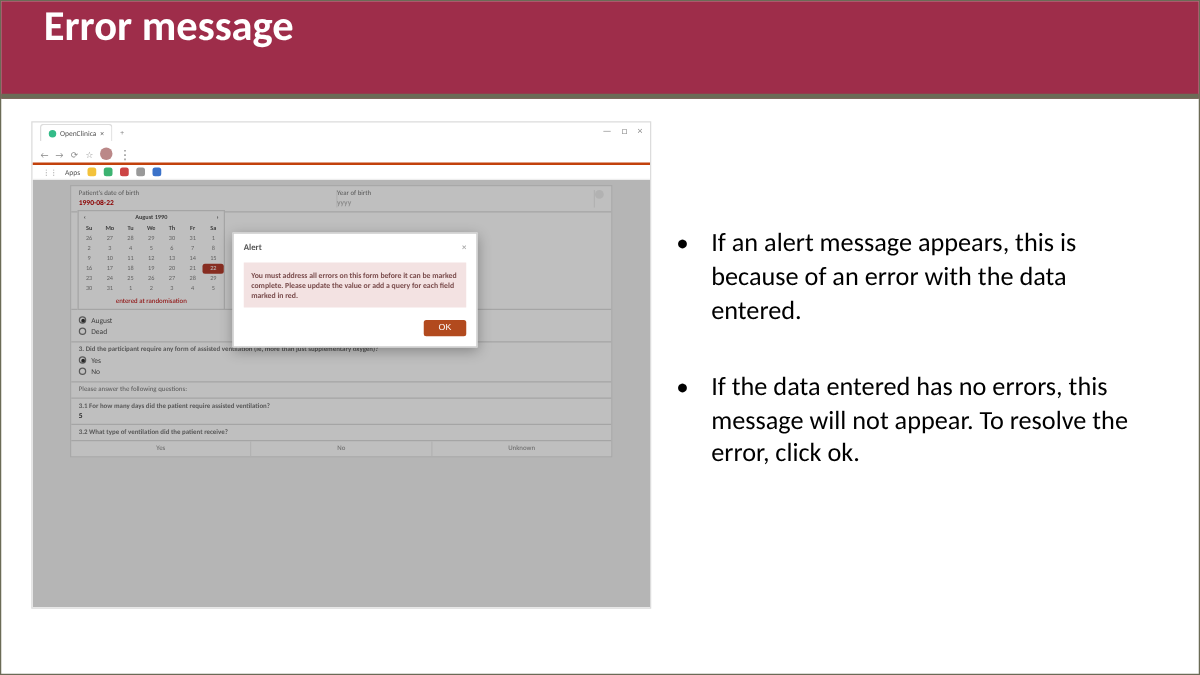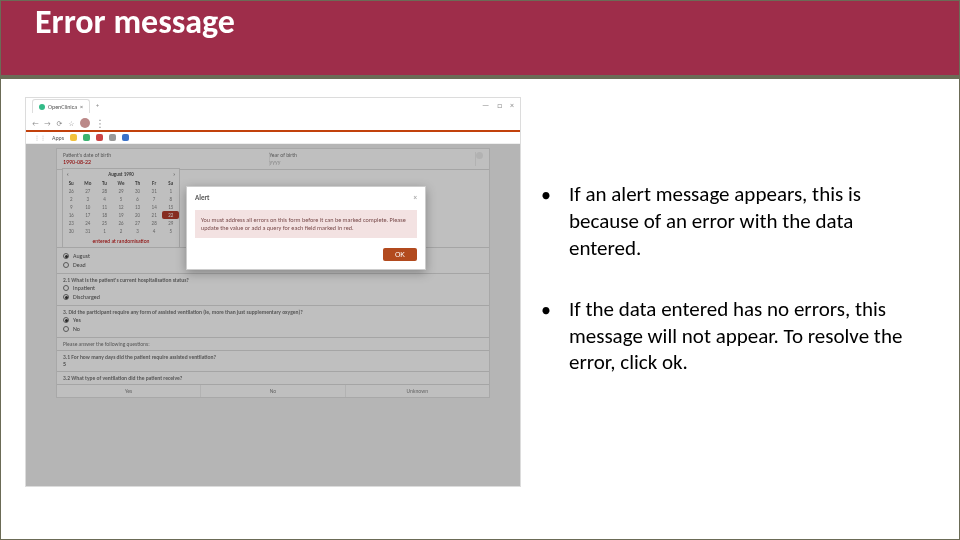--- a/index.html
+++ b/index.html
@@ -53,21 +53,21 @@
     padding: 4px 30px 4px 30px;
     height: calc(100% - 46px);
     overflow: hidden;
   }
   .form-card { background:#fff; border:1px solid #e1e1e1; }
   .row { border-bottom:1px solid #ddd; padding:3px 6px; }
   .row.split { display:flex; }
   .row.split > div { flex:1; border-right:1px solid #eee; padding-right:6px; }
   .row.split > div:last-child { border-right:none; padding-left:6px; }
   .lbl { color:#777; font-size:5.5px; }
-  .val { color:#333; font-size:6px; }
+  .val { color:#333; font-size:6px;font-weight:bold; }
   .red { color:#b00; }
   .tiny-q { width:7px; height:7px; border-radius:50%; background:#eee; float:right; }
 
   .calendar {
     width: 118px;
     border:1px solid #ddd;
     background:#fff;
     font-size:5px;
     position:absolute;
     top: 24px;
@@ -77,29 +77,29 @@
   .cal-head { display:flex; justify-content:space-between; padding:2px 4px; font-weight:700; color:#555; }
   .cal-grid { display:grid; grid-template-columns:repeat(7,1fr); text-align:center; }
   .cal-grid span { padding:1px 0; color:#888; }
   .cal-grid span.wd { font-weight:700; color:#555; }
   .cal-grid span.sel { background:#b43c2c; color:#fff; border-radius:2px; }
 
   .overlay { position:absolute; inset:0; background:rgba(0,0,0,0.25); z-index:3; }
   .alert {
     position:absolute;
     top: 42px; left: 160px;
-    width: 240px;
+    width: 196px;
     background:#fff;
     border:1px solid #ccc;
     box-shadow:0 3px 10px rgba(0,0,0,.3);
     z-index:4;
     font-size:7px;
   }
   .alert-title { padding:6px 8px 2px; font-weight:700; color:#555; display:flex; justify-content:space-between; }
-  .alert-body { margin:6px 8px; background:#f3e2e2; color:#7a4c4c; padding:6px; font-size:6.2px; line-height:1.3; }
+  .alert-body { margin:6px 8px; background:#f3e2e2; color:#7a4c4c; padding:6px; font-size:6.2px; line-height:1.3;font-weight:bold; }
   .alert-foot { display:flex; justify-content:flex-end; padding:4px 8px 8px; }
   .ok-btn { background:#b24a1e; color:#fff; border:none; padding:3px 12px; font-size:7px; border-radius:2px; }
 
   .radio { display:flex; align-items:center; gap:4px; margin:1px 0; }
   .radio .dot { width:6px; height:6px; border-radius:50%; border:1px solid #777; display:inline-block; }
   .radio .dot.on::after { content:""; display:block; width:3px; height:3px; background:#333; border-radius:50%; margin:0.5px auto; }
 
   .footer-row { display:flex; font-size:5.5px; color:#888; }
   .footer-row > div { flex:1; text-align:center; border-left:1px solid #eee; padding:3px 0; }
   .footer-row > div:first-child { border-left:none; }
@@ -169,31 +169,20 @@
           </div>
           <div class="row" style="height:78px;"></div>
           <div class="row">
             <div class="radio">
                 <span class="dot on"></span>
                 <span>August</span>
               </div>
             <div class="radio">
                 <span class="dot"></span>
                 <span>Dead</span>
-              </div>
-          </div>
-          <div class="row">
-            <div class="lbl" style="font-weight:700;">2.1 What is the patient's current hospitalisation status?</div>
-            <div class="radio">
-                <span class="dot"></span>
-                <span>Inpatient</span>
-              </div>
-            <div class="radio">
-                <span class="dot on"></span>
-                <span>Discharged</span>
               </div>
           </div>
           <div class="row">
             <div class="lbl" style="font-weight:700;">3. Did the participant require any form of assisted ventilation (ie, more than just supplementary oxygen)?</div>
             <div class="radio">
                 <span class="dot on"></span>
                 <span>Yes</span>
               </div>
             <div class="radio">
                 <span class="dot"></span>

